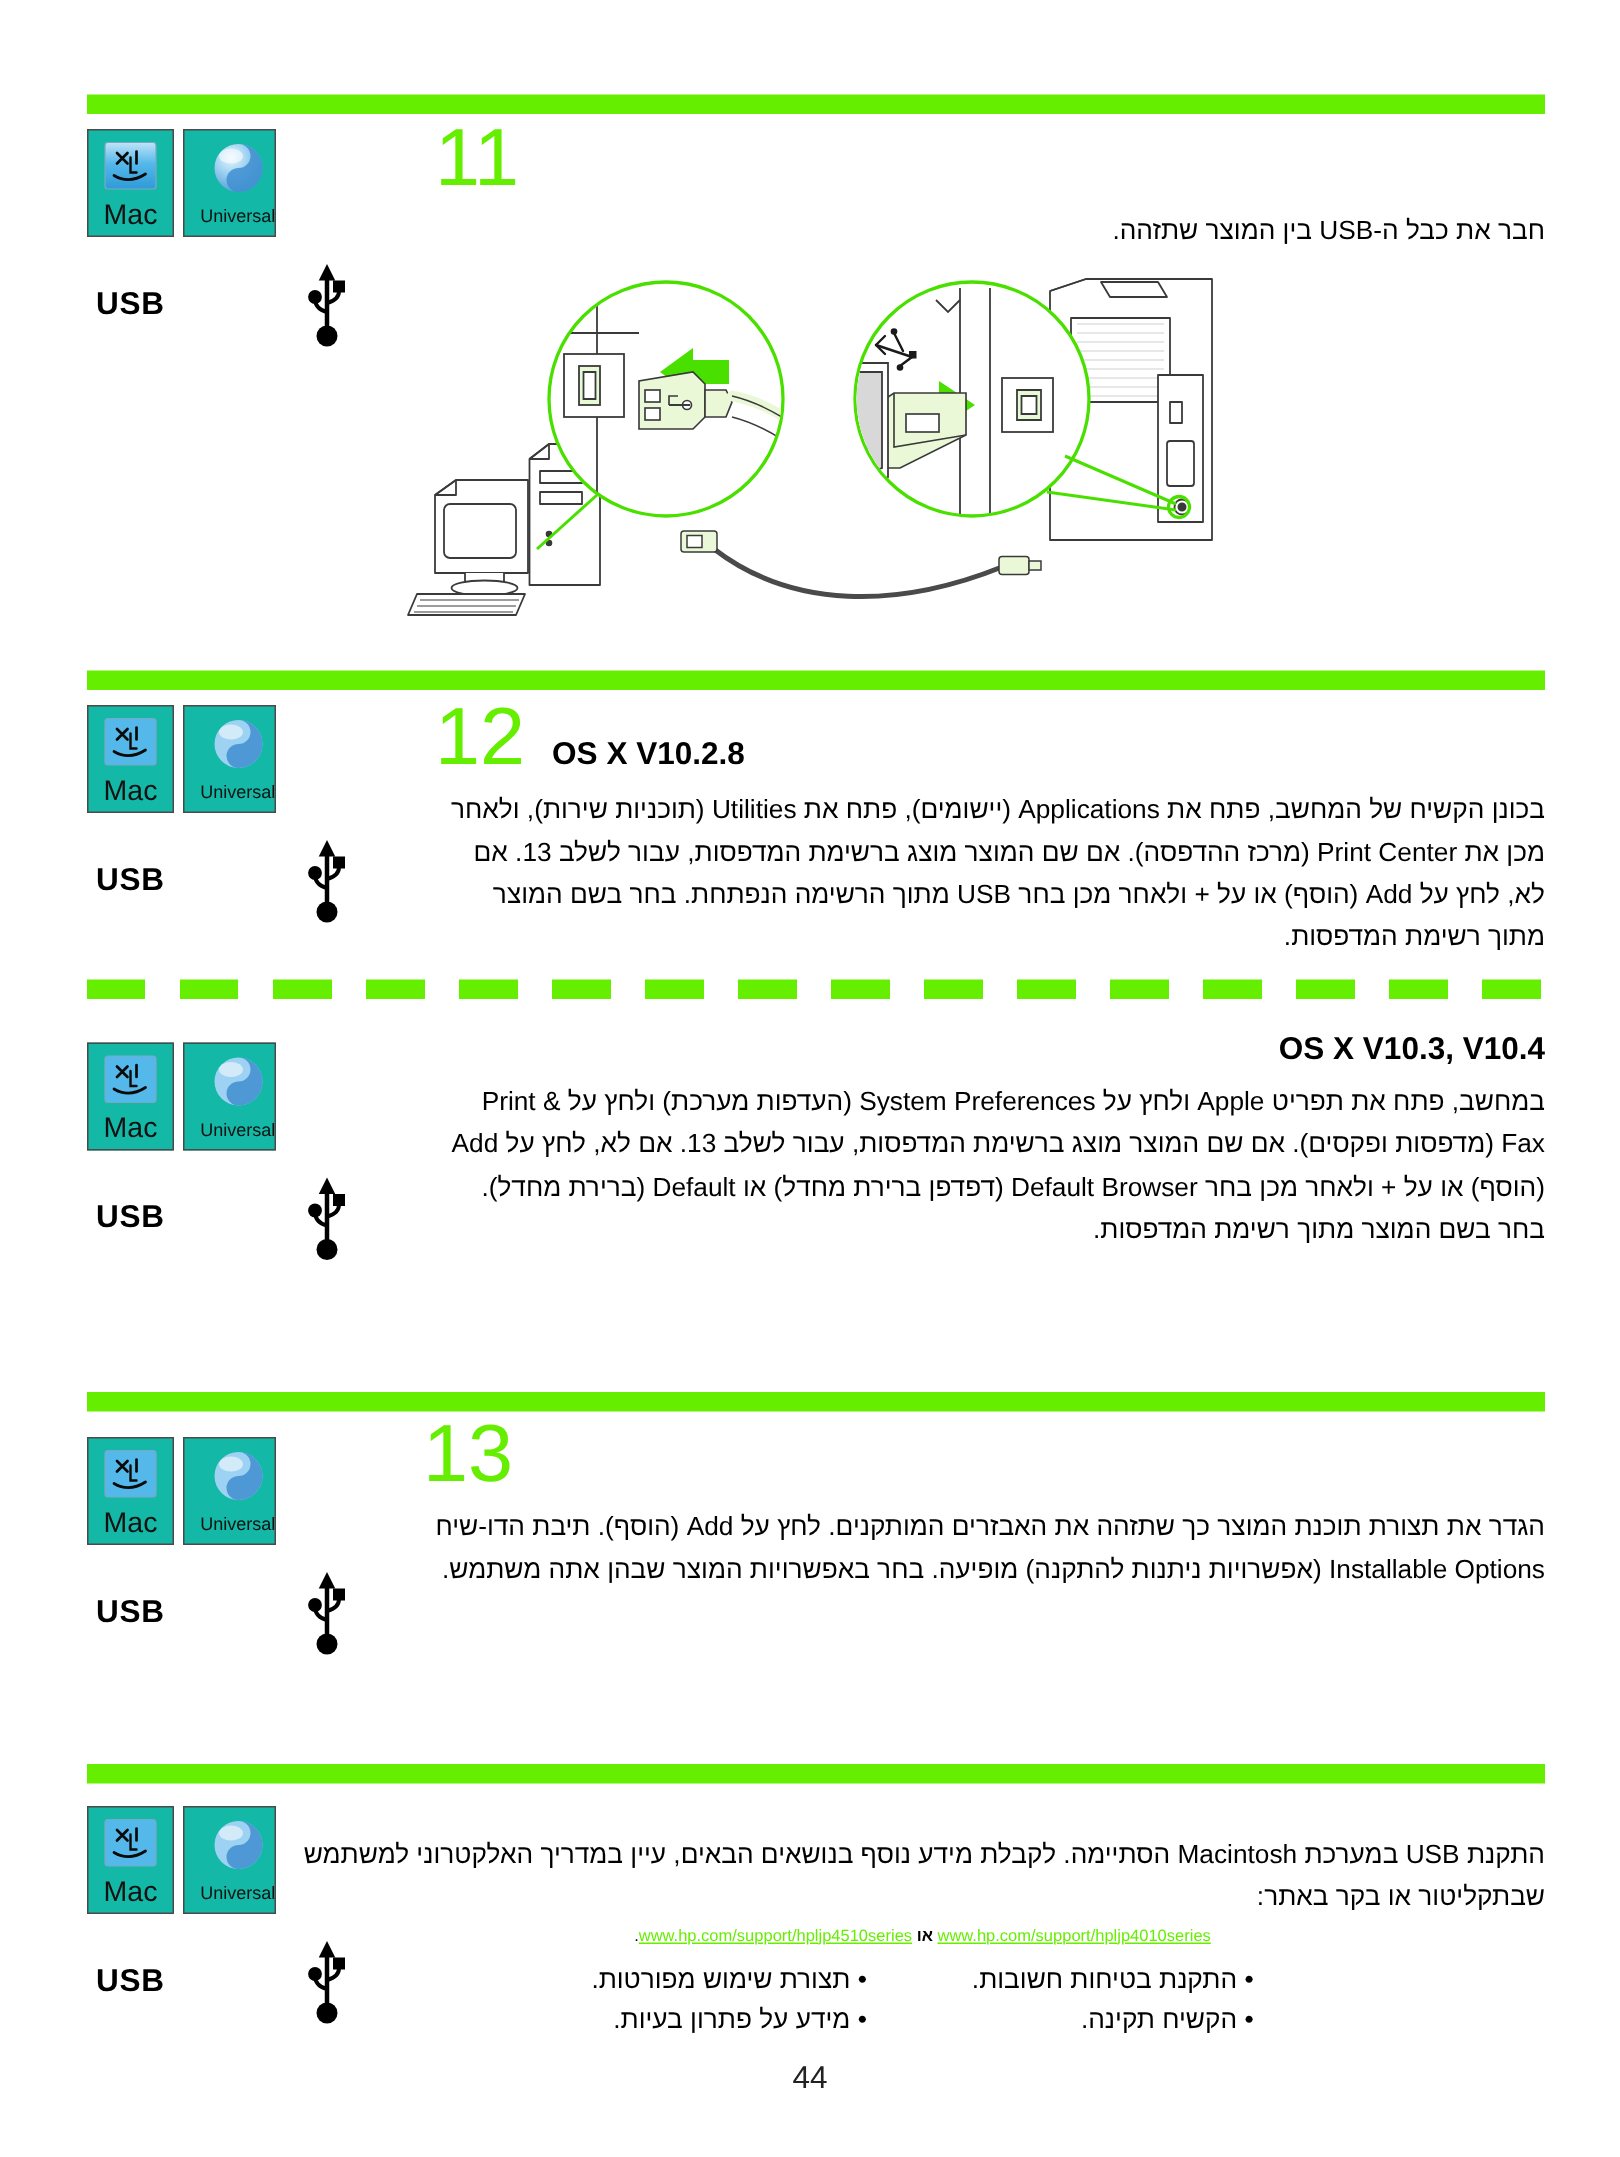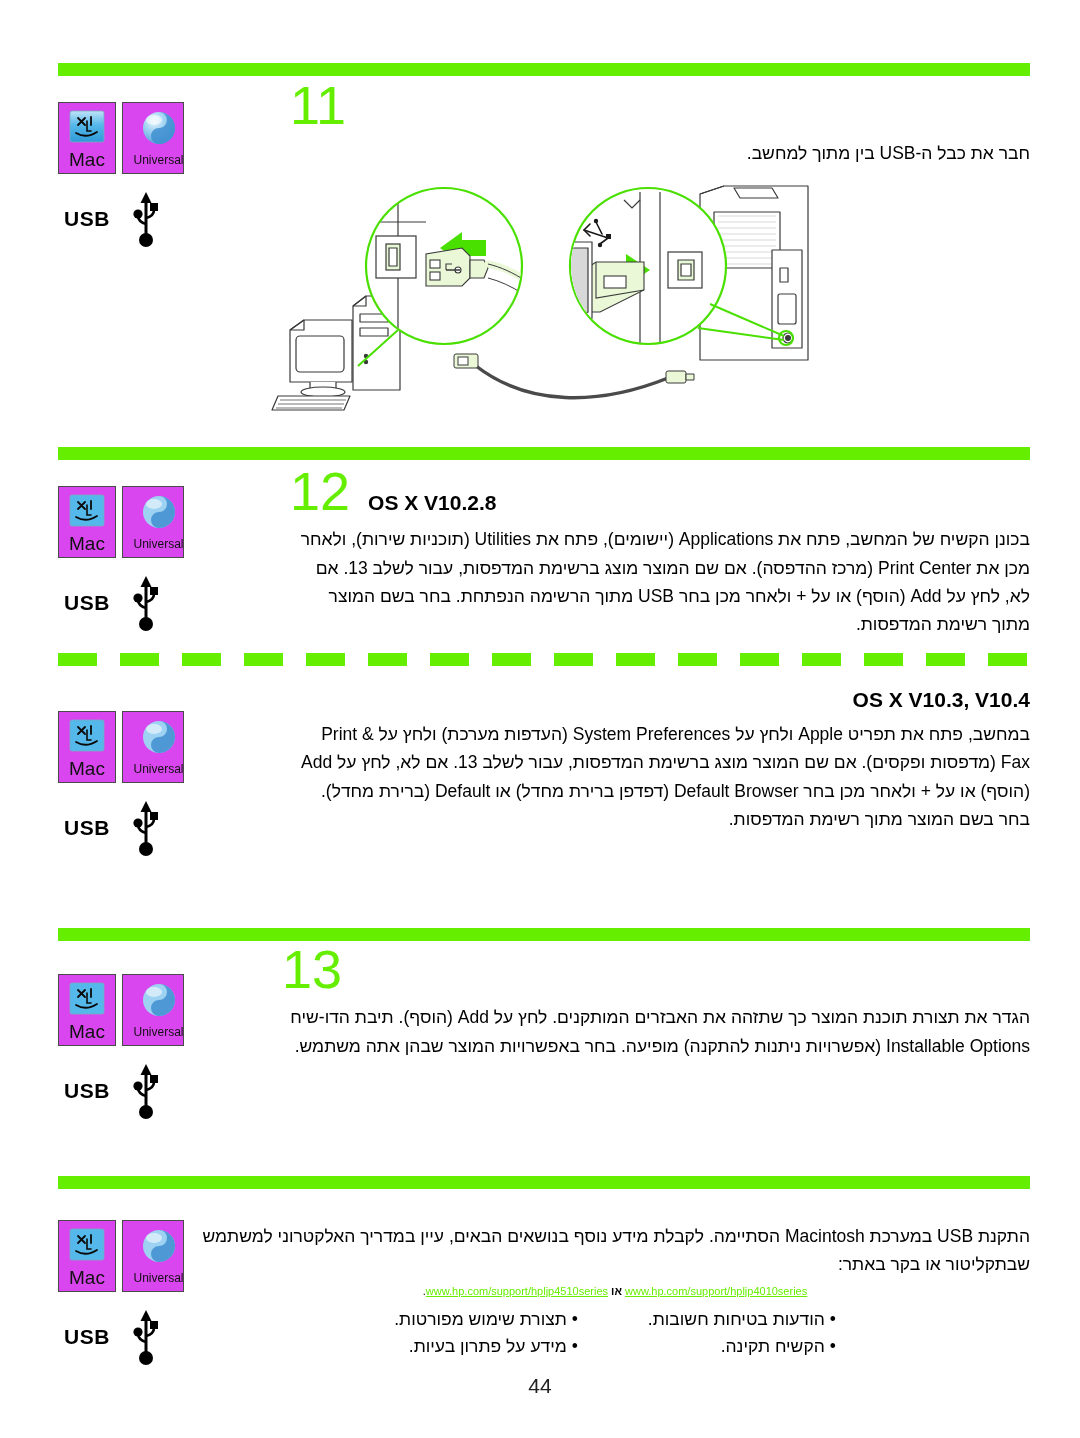--- a/index.html
+++ b/index.html
@@ -47,46 +47,46 @@
   }
   .badge-row {
     display: flex;
     gap: 6px;
     align-items: flex-start;
   }
   .badge {
     width: 58px;
     height: 72px;
     border: 1px solid #4a4a4a;
-    background: #d946ef;
+    background: #14b8a6;
     display: flex;
     flex-direction: column;
     align-items: center;
     justify-content: flex-start;
     padding-top: 5px;
     box-sizing: border-box;
-    margin-top: 16px;
   }
   .badge.universal { width: 62px; padding-left: 11px; }
   .badge-glyph { width: 40px; height: 40px; }
   .badge-label {
     font-size: 19px;
     line-height: 1;
     margin-top: 2px;
     color: #111;
     font-family: "Liberation Sans", sans-serif;
   }
   .badge.universal .badge-label { font-size: 12px; margin-top: 6px; }
 
   .usb-row {
     display: flex;
     align-items: center;
     gap: 16px;
     margin-top: 14px;
     padding-left: 6px;
+    justify-content: space-between;
   }
   .usb-word {
     font-size: 21px;
     font-weight: bold;
     letter-spacing: 0.5px;
     color: #000;
   }
   .usb-glyph { width: 40px; height: 62px; }
 
   
@@ -230,21 +230,21 @@
         <path d="M20 30 Q28 28 28 22" stroke="#000" stroke-width="2.6" fill="none"></path>
         <rect x="24" y="15" width="8" height="8" fill="#000"></rect>
       </svg>
     </div>
   </div>
 
   <div class="text-col" style="left:290px; top:80px; width:740px;">
     <div class="step-head">
       <span class="step-num">11</span>
     </div>
-    <div class="body-text">חבר את כבל ה-USB בין מתוך למחשב.</div>
+    <div class="body-text">חבר את כבל ה-USB בין המוצר שתזהה.</div>
   </div>
 
   <div class="illustration" style="left:248px; top:178px; width:565px; height:245px;">
     <svg viewBox="0 0 565 245" width="565" height="245">
       <g fill="none" stroke="#3a3a3a" stroke-width="1.2" stroke-linejoin="round">
 
         <path d="M105 128 L105 212 L152 212 L152 118 L118 118 Z" fill="#fff"></path>
         <path d="M105 128 L118 118"></path>
         <path d="M118 118 L118 128 L105 128"></path>
         <rect x="112" y="136" width="28" height="8" fill="#fff"></rect>
@@ -572,21 +572,21 @@
     <div class="body-text">התקנת USB במערכת Macintosh הסתיימה. לקבלת מידע נוסף בנושאים הבאים, עיין במדריך האלקטרוני למשתמש שבתקליטור או בקר באתר:</div>
 
     <div class="link-line">
       <span class="url">www.hp.com/support/hpljp4010series</span>
       <span class="or-word">או</span>
       <span class="url">www.hp.com/support/hpljp4510series</span><span>.</span>
     </div>
 
     <div class="bullets">
       <div class="bullet-col">
-        <div>הודעות בטיחות חשובות.</div>
+        <div>התקנת בטיחות חשובות.</div>
         <div>הקשיח תקינה.</div>
       </div>
       <div class="bullet-col">
         <div>תצורת שימוש מפורטות.</div>
         <div>מידע על פתרון בעיות.</div>
       </div>
     </div>
   </div>
 
   <div class="page-num" style="top:1374px;">44</div>

